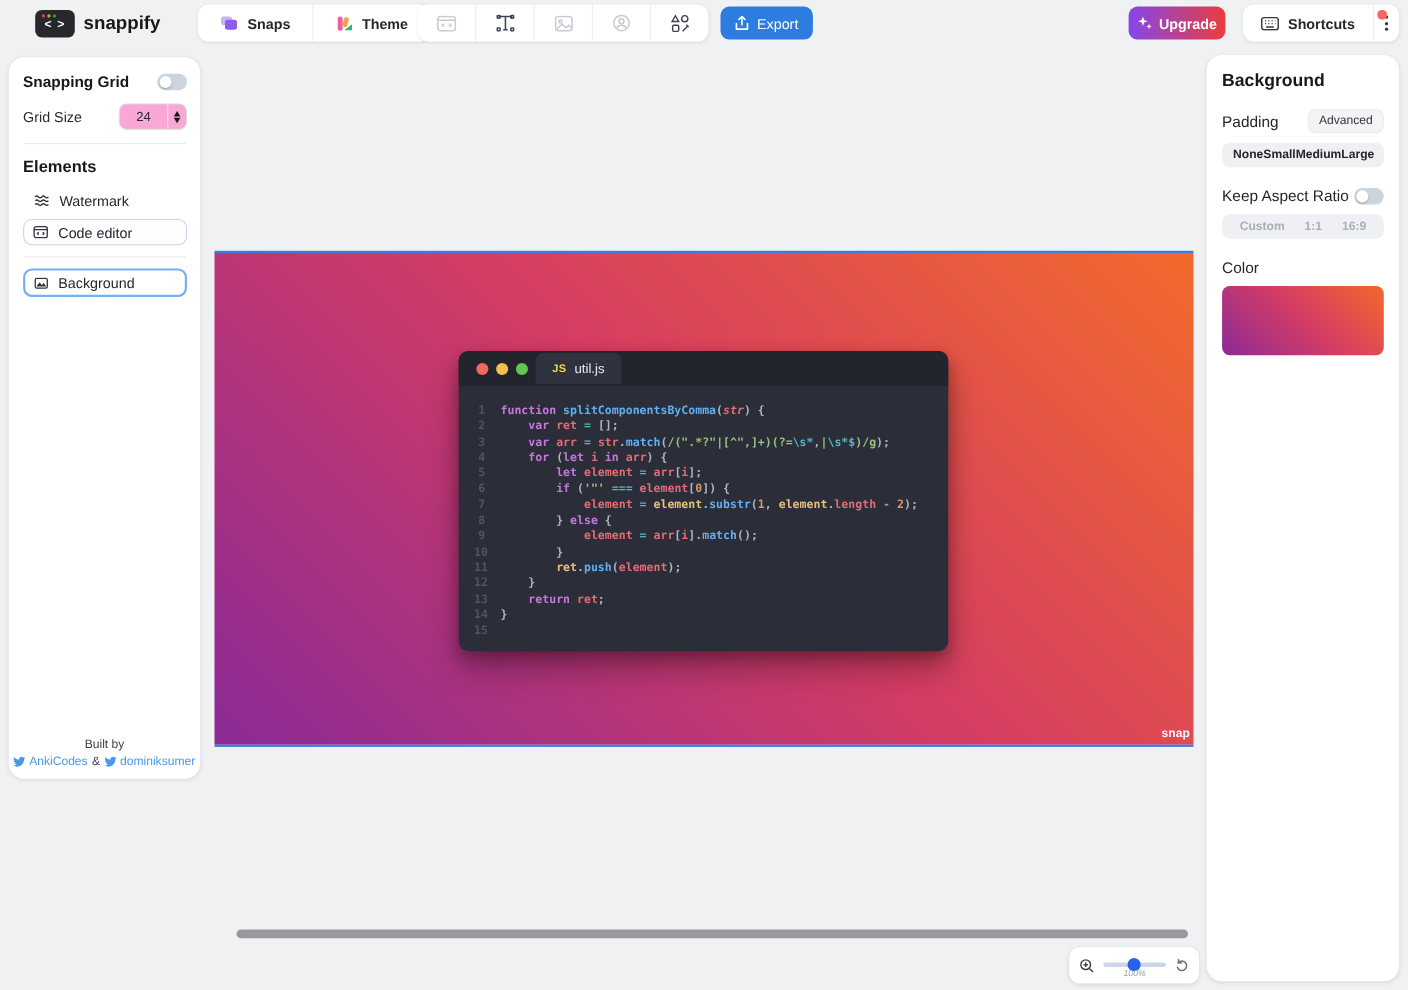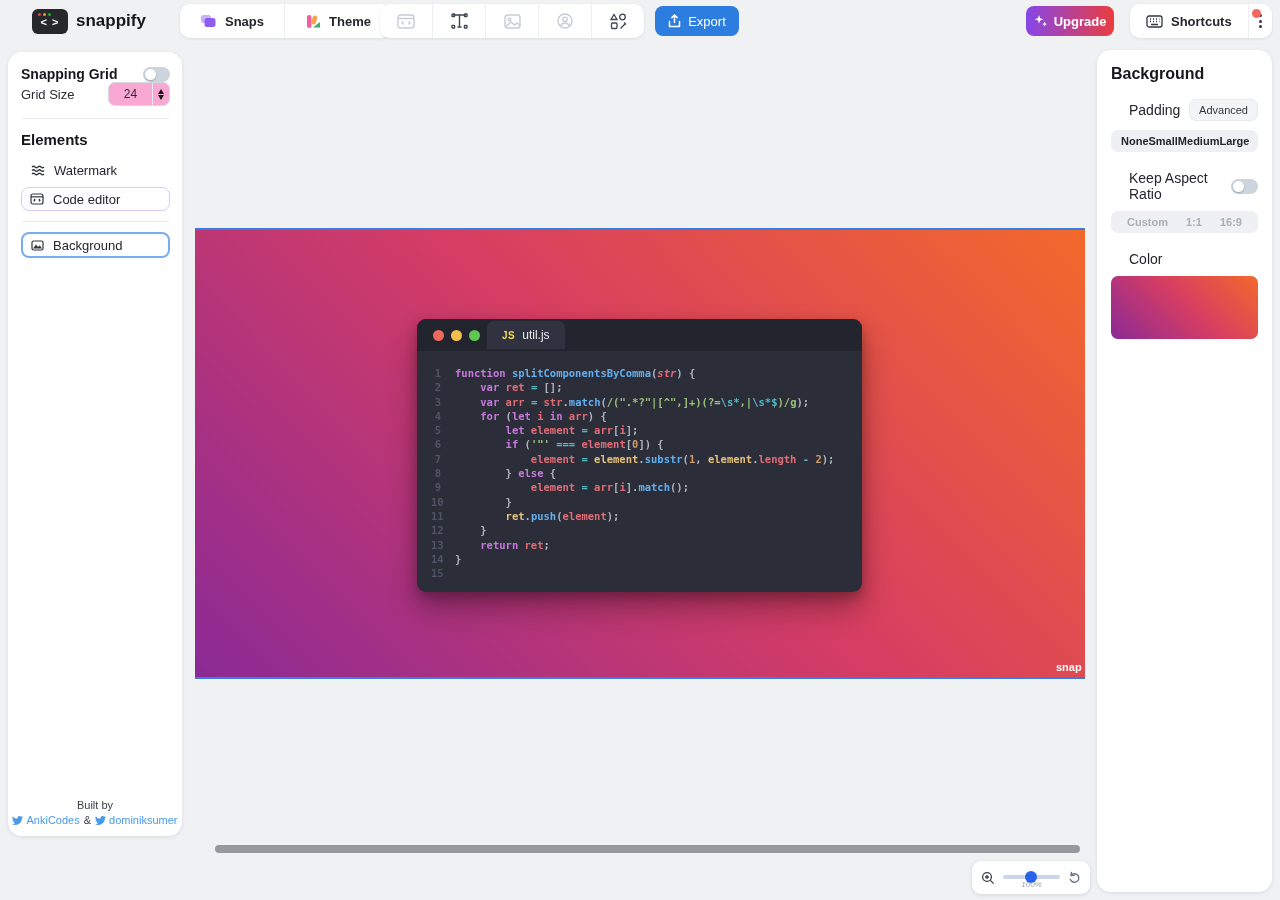--- a/index.html
+++ b/index.html
@@ -34,21 +34,21 @@
     color:#fff; font-weight:bold; font-size:13px; display:flex; align-items:center; justify-content:center; gap:6px; cursor:pointer;
     font-family:"Liberation Sans",sans-serif; }
   .shortcuts-pill { position:absolute; left:1130px; top:4px; height:34px; width:142px; }
   .shortcuts-btn { display:flex; align-items:center; gap:8px; padding:0 16px; height:100%; font-size:13px; font-weight:bold; color:#25272e; cursor:pointer; }
   .kebab-cell { flex:1; display:flex; align-items:center; justify-content:center; position:relative; cursor:pointer; height:100%; }
   .kebab { display:flex; flex-direction:column; gap:2.5px; }
   .kebab i { width:3px; height:3px; background:#33363d; border-radius:50%; display:block; }
   .notif-dot { position:absolute; right:11px; top:5px; width:9px; height:9px; background:#f4695f; border-radius:50%; }
 
   
-  .sidebar-left { position:absolute; left:8px; top:52px; width:174px; height:784px; }
+  .sidebar-left { position:absolute; left:8px; top:52px; width:174px; height:656px; }
   .sl-pad { padding:14px 12px 0 13px; }
   .row { display:flex; align-items:center; justify-content:space-between; }
   .lbl-bold14 { font-size:14px; font-weight:bold; color:#17181b; }
   .lbl-13 { font-size:13px; color:#2a2d33; }
   .toggle { width:27px; height:15px; border-radius:8px; background:#ccd5dd; position:relative; cursor:pointer; flex:none; }
   .toggle::after { content:''; position:absolute; left:2px; top:2px; width:11px; height:11px; border-radius:50%; background:#fff; box-shadow:0 1px 2px rgba(0,0,0,.25); }
   .grid-input { display:flex; align-items:center; width:62px; height:24px; border:1px solid #d6dae0; border-radius:7px; background:#f9a8d4; overflow:hidden; }
   .grid-input .val { flex:1; text-align:center; font-size:12px; color:#2a2d33; border:none; outline:none; width:40px; font-family:"Liberation Sans",sans-serif; background:transparent; }
   .stepper { width:17px; border-left:1px solid #e3e6ea; display:flex; flex-direction:column; align-items:center; justify-content:center; gap:1px; height:100%; cursor:pointer; }
   .stepper b { width:0; height:0; border-left:3.5px solid transparent; border-right:3.5px solid transparent; display:block; }
@@ -97,21 +97,21 @@
   .z-track { position:absolute; left:0; right:0; top:14px; height:4px; border-radius:2px; background:#ccd6e8; }
   .z-knob { position:absolute; left:22px; top:10px; width:12px; height:12px; border-radius:50%; background:#2563eb; cursor:pointer; }
   .z-label { position:absolute; left:0; right:0; top:19px; text-align:center; font-size:8px; color:#9aa1ab; }
   .zoom-reset { cursor:pointer; display:flex; }
 
   
   .sidebar-right { position:absolute; left:1097px; top:50px; width:175px; height:842px; }
   .sr-pad { padding:15px 14px 0 14px; }
   .sr-title { font-size:16px; font-weight:bold; color:#17181b; margin-bottom:16px; }
   .sr-row { display:flex; align-items:center; justify-content:space-between; }
-  .lbl-14 { font-size:14px; color:#24262c;margin-left:18px; }
+  .lbl-14 { font-size:14px; color:#24262c; }
   .advanced-btn { font-size:11px; color:#33363d; background:#f2f4f6; border:1px solid #e7eaee; border-radius:7px; padding:4px 9px; cursor:pointer; font-family:Liberation Sans, sans-serif; }
   .seg { display:flex; align-items:center; justify-content:space-between; background:#eef0f4; border-radius:7px; height:22px; padding:0 10px; margin-top:9px; }
   .seg span { font-size:11px; font-weight:bold; color:#23252b; cursor:pointer; }
   .seg.disabled span { color:#a9aeb8; cursor:default; }
   .seg.disabled { padding:0 16px; }
   .sr-gap { height:18px; }
   .color-swatch { margin-top:9px; width:147px; height:63px; border-radius:7px; cursor:pointer; }
 
   svg { display:block; }
 </style>
@@ -250,21 +250,21 @@
     </div>
   </div>
 </div>
 
 <div class="sidebar-left card">
   <div class="sl-pad">
     <div class="row">
       <span class="lbl-bold14">Snapping Grid</span>
       <span class="toggle"></span>
     </div>
-    <div class="row" style="">
+    <div class="row" style="margin-top:12px;">
       <span class="lbl-13">Grid Size</span>
       <span class="grid-input">
         <input class="val" value="24" style="">
         <span class="stepper">
             <b class="up"></b>
             <b class="dn"></b>
           </span>
       </span>
     </div>
     <div class="hdiv"></div>

